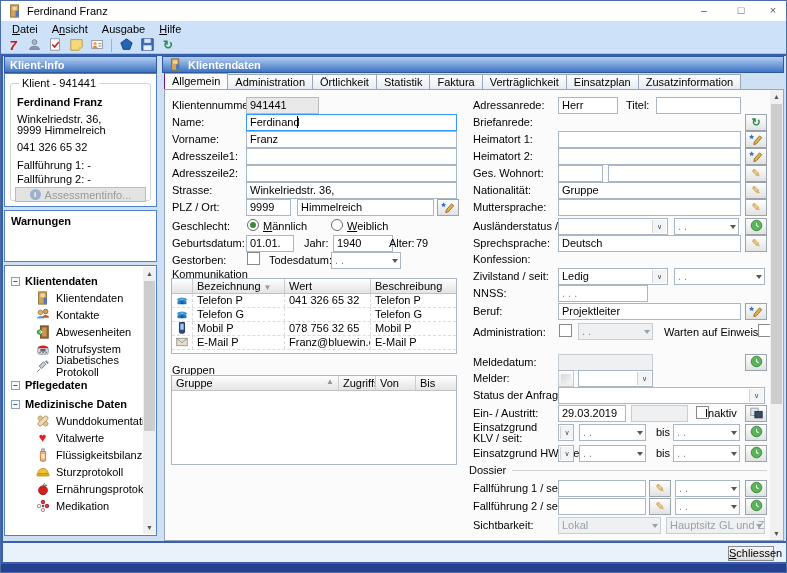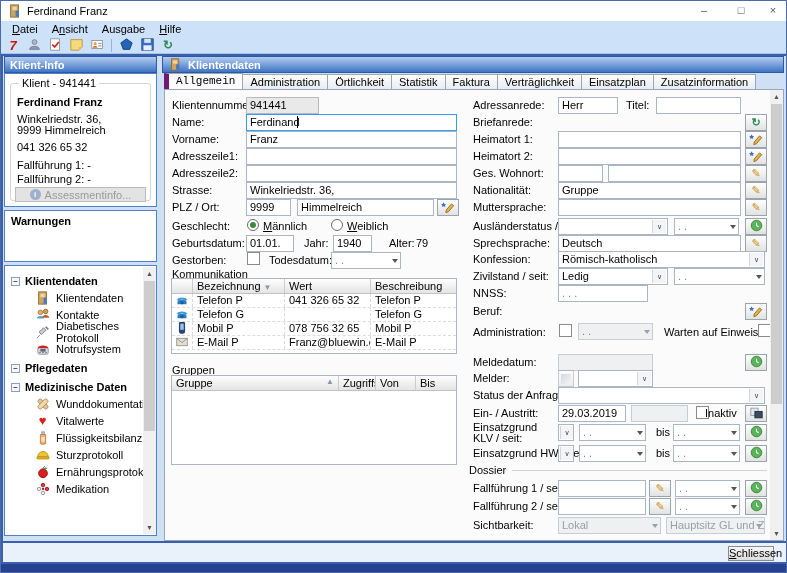--- a/index.html
+++ b/index.html
@@ -32,21 +32,21 @@
   .pm { width:9px; height:9px; border:1px solid #8aa0be; background:#f4f8fc; font-size:8px; line-height:7px; text-align:center; color:#446; }
   .navitem { display:flex; align-items:center; gap:6px; height:17px; padding-left:30px; }
   .navico { width:15px; height:15px; display:flex; align-items:center; justify-content:center; flex:none; }
   .vsb { position:absolute; width:13px; background:#f0f0f0; }
   .sbarw { position:absolute; left:0; width:13px; height:13px; background:#f0f0f0; color:#555; font-size:7px; text-align:center; line-height:13px; }
   .sbthumb { position:absolute; left:1px; width:11px; background:#cdcdcd; }
 
   
   #tabbar { position:absolute; left:163px; top:72px; width:605px; height:17px; display:flex; align-items:flex-end; }
   .tab { height:16px; line-height:15px; padding:0 7px; background:linear-gradient(#fdfdfd,#e8ecf2); border:1px solid #98a6b8; border-left:none; white-space:nowrap; }
-  .tab:first-child { border-left:5px solid #701a75;font-family:Liberation Mono, monospace; }
+  .tab:first-child { border-left:1px solid #701a75; }
   .tab.active { background:#fbfbfb; height:17px; border-bottom:1px solid #fbfbfb; font-weight:normal; }
   #formarea { position:absolute; left:163px; top:88px; width:620px; height:452px; background:#fbfbfb; border:1px solid #98a6b8; border-top:1px solid #98a6b8; }
 
   .L { position:absolute; white-space:nowrap; }
   .F { position:absolute; height:17px; background:#fff; border:1px solid #a9b6c4; padding:1px 3px; line-height:13px; white-space:nowrap; overflow:hidden; }
   .F.focus { border:1px solid #3399ff; }
   .F.ro { background:#e9e9e9; border-color:#b9b9b9; }
   .F.dis { background:#eef0f2; border-color:#c6cdd4; color:#9aa0a8; }
   .B { position:absolute; width:22px; height:17px; background:linear-gradient(#fefefe,#e2e2e2); border:1px solid #9aa4ae; display:flex; align-items:center; justify-content:center; overflow:hidden; }
   .B.dis { opacity:.55; }
@@ -196,39 +196,50 @@
             <path d="M1 12c0-4 8-4 8 0z" fill="#4aa3e0"></path>
             <circle cx="11" cy="4" r="2.6" fill="#caa05a" stroke="#8a6a30"></circle>
             <path d="M7 11c0-4 8-4 8 0z" fill="#c05a28"></path>
           </svg>
         </span>
         <span>Kontakte</span>
       </div>
     <div class="navitem">
         <span class="navico">
           <svg width="14" height="14" viewBox="0 0 16 16">
-            <path d="M1 15l4-4" stroke="#888" stroke-width="1"></path>
-            <rect x="4" y="5" width="7" height="4" transform="rotate(-45 7.5 7)" fill="#c8ccd4" stroke="#787e8a"></rect>
-            <path d="M11 2l3 3" stroke="#787e8a" stroke-width="2"></path>
-          </svg>
-        </span>
-        <span>Diabetisches Protokoll</span>
+            <rect x="5" y="1" width="9" height="14" fill="#9a6a30" stroke="#6a4818"></rect>
+            <rect x="7" y="3" width="5" height="10" fill="#c89a58"></rect>
+            <circle cx="4" cy="8" r="3" fill="#3aa03a"></circle>
+            <path d="M3 8h4M5 6l2 2-2 2" stroke="#fff" stroke-width="1" fill="none"></path>
+          </svg>
+        </span>
+        <span>Abwesenheiten</span>
       </div>
     <div class="navitem">
         <span class="navico">
           <svg width="14" height="14" viewBox="0 0 16 16">
             <rect x="2" y="6" width="12" height="8" rx="2" fill="#d8dde4" stroke="#8a94a0"></rect>
             <path d="M2 7c0-4 12-4 12 0" fill="#cc2222"></path>
             <rect x="5" y="8" width="6" height="3" fill="#5a6a7a"></rect>
             <circle cx="4.5" cy="12" r=".8" fill="#555"></circle>
             <circle cx="8" cy="12" r=".8" fill="#555"></circle>
             <circle cx="11.5" cy="12" r=".8" fill="#555"></circle>
           </svg>
         </span>
         <span>Notrufsystem</span>
+      </div>
+    <div class="navitem">
+        <span class="navico">
+          <svg width="14" height="14" viewBox="0 0 16 16">
+            <path d="M1 15l4-4" stroke="#888" stroke-width="1"></path>
+            <rect x="4" y="5" width="7" height="4" transform="rotate(-45 7.5 7)" fill="#c8ccd4" stroke="#787e8a"></rect>
+            <path d="M11 2l3 3" stroke="#787e8a" stroke-width="2"></path>
+          </svg>
+        </span>
+        <span>Diabetisches Protokoll</span>
       </div>
 
     <div class="navgroup">
         <span class="pm">−</span>
         <span>Pflegedaten</span>
       </div>
 
     <div class="navgroup">
         <span class="pm">−</span>
         <span>Medizinische Daten</span>
@@ -350,21 +361,21 @@
 
   <span class="L" style="left:171px;top:219px">Geschlecht:</span>
   <span class="RD on" style="left:246px;top:218px"></span>
   <span class="L" style="left:262px;top:219px"><span class="hk">M</span><span>ännlich</span></span>
   <span class="RD" style="left:330px;top:218px"></span>
   <span class="L" style="left:346px;top:219px"><span class="hk">W</span><span>eiblich</span></span>
 
   <span class="L" style="left:171px;top:236px">Geburtsdatum:</span>
   <div class="F" style="left:245px;top:234px;width:48px">01.01.</div>
   <span class="L" style="left:303px;top:236px">Jahr:</span>
-  <div class="F" style="left:332px;top:234px;width:39px">1940</div>
+  <div class="F" style="left:332px;top:234px;width:60px">1940</div>
   <span class="L" style="left:388px;top:236px">Alter:</span>
   <span class="L" style="left:415px;top:236px">79</span>
 
   <span class="L" style="left:171px;top:253px">Gestorben:</span>
   <span class="CB" style="left:246px;top:251px"></span>
   <span class="L" style="left:268px;top:253px">Todesdatum:</span>
   <div class="F" style="left:330px;top:251px;width:70px"><span class="ph">.    .</span><span class="ar"></span></div>
 
   <span class="L" style="left:171px;top:267px">Kommunikation</span>
   <div class="grid" style="left:170px;top:277px;width:286px;height:76px">
@@ -499,30 +510,30 @@
         </svg></span>
     </div>
 
   <span class="L" style="left:472px;top:236px">Sprechsprache:</span>
   <div class="F" style="left:557px;top:234px;width:183px">Deutsch</div>
   <div class="B" style="left:744px;top:234px">
       <span class="glyph" style="color:#c89020;font-size:11px">✎</span>
     </div>
 
   <span class="L" style="left:472px;top:252px">Konfession:</span>
-  <div class="F" style="left:557px;top:250px;width:207px"><span>Römisch-katholisch</span><span class="chev">∨</span></div>
 
   <span class="L" style="left:472px;top:269px">Zivilstand / seit:</span>
   <div class="F" style="left:557px;top:267px;width:110px"><span>Ledig</span><span class="chev">∨</span></div>
   <div class="F" style="left:673px;top:267px;width:91px"><span class="ph">.    .</span><span class="ar"></span></div>
 
   <span class="L" style="left:472px;top:286px">NNSS:</span>
   <div class="F" style="left:557px;top:284px;width:90px"><span class="ph">.      .      .</span></div>
 
   <span class="L" style="left:472px;top:304px">Beruf:</span>
+  <div class="F" style="left:557px;top:302px;width:183px">Projektleiter</div>
   <div class="B" style="left:744px;top:302px">
       <span><svg width="14" height="13" viewBox="0 0 16 14">
           <path d="M3 2l1 2 2 .3-1.5 1.4.4 2L3 6.7 1.1 7.7l.4-2L0 4.3 2 4z" fill="#3a6fc5"></path>
           <path d="M6 11l6-7 2.5 2-6 7-3 1z" fill="#e8b24a" stroke="#8a6a20"></path>
         </svg></span>
     </div>
 
   <span class="L" style="left:472px;top:325px">Administration:</span>
   <span class="CB" style="left:558px;top:323px"></span>
   <div class="F dis" style="left:577px;top:322px;width:75px"><span class="ph">.    .</span><span class="ar" style="border-top-color:#9aa0a8"></span></div>

